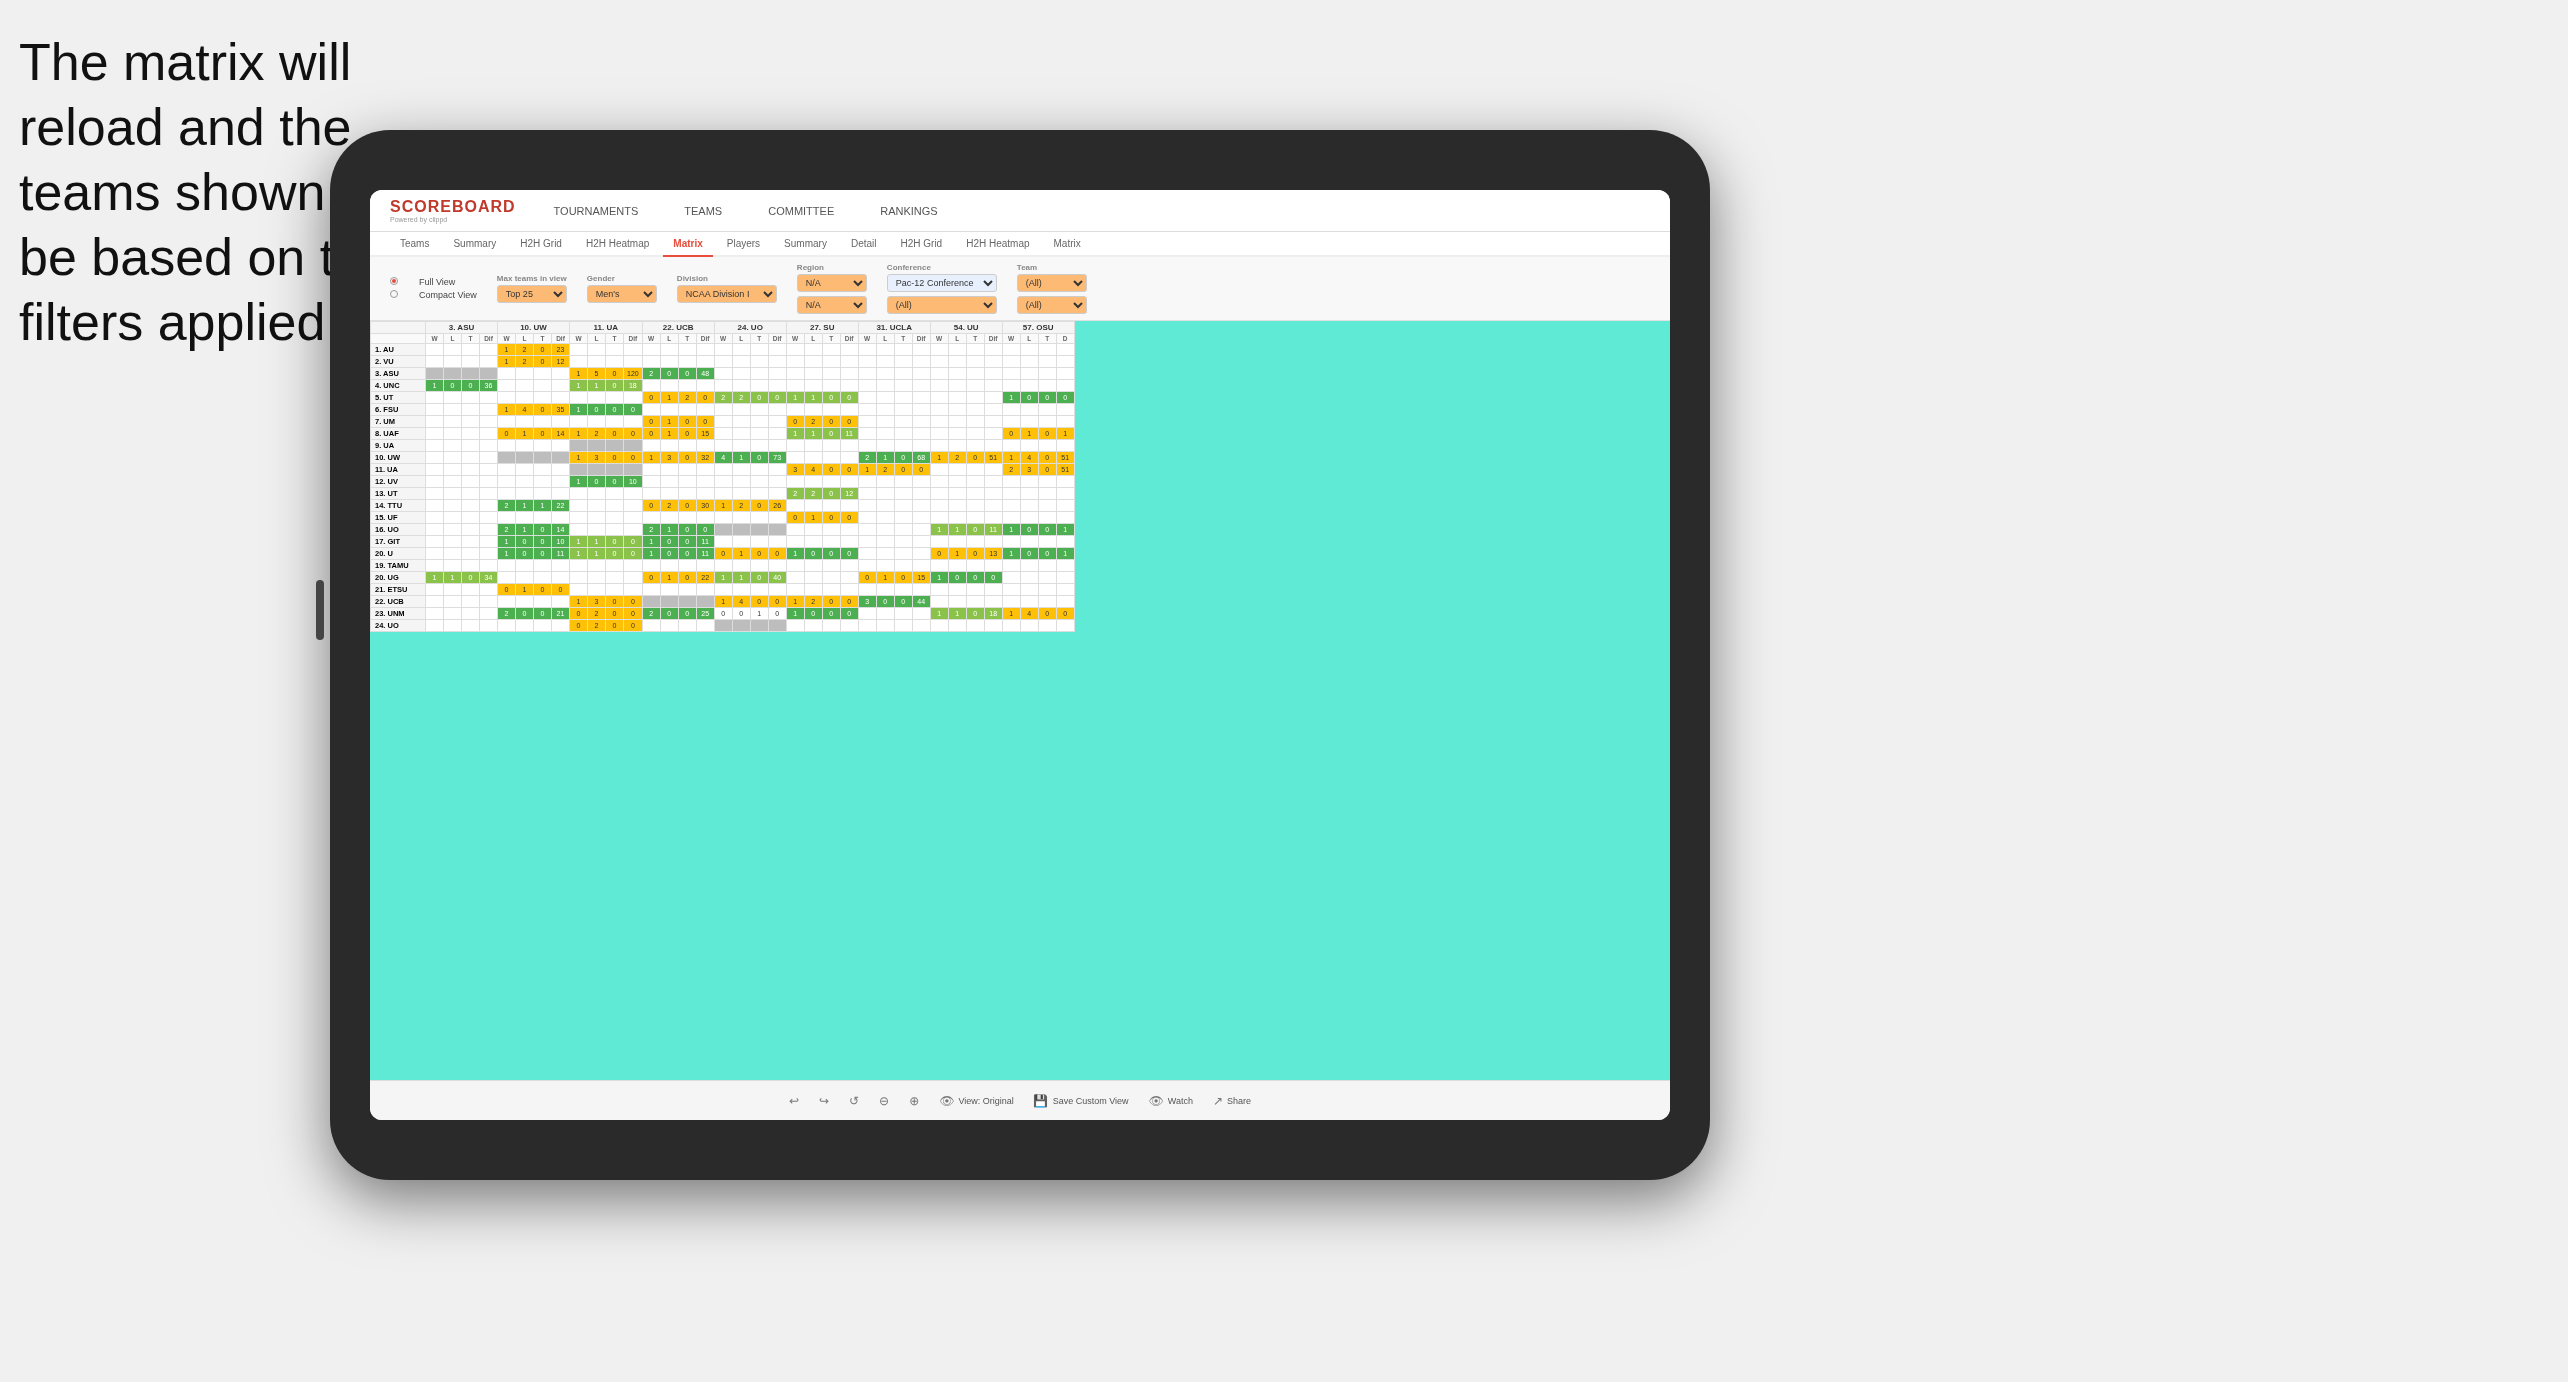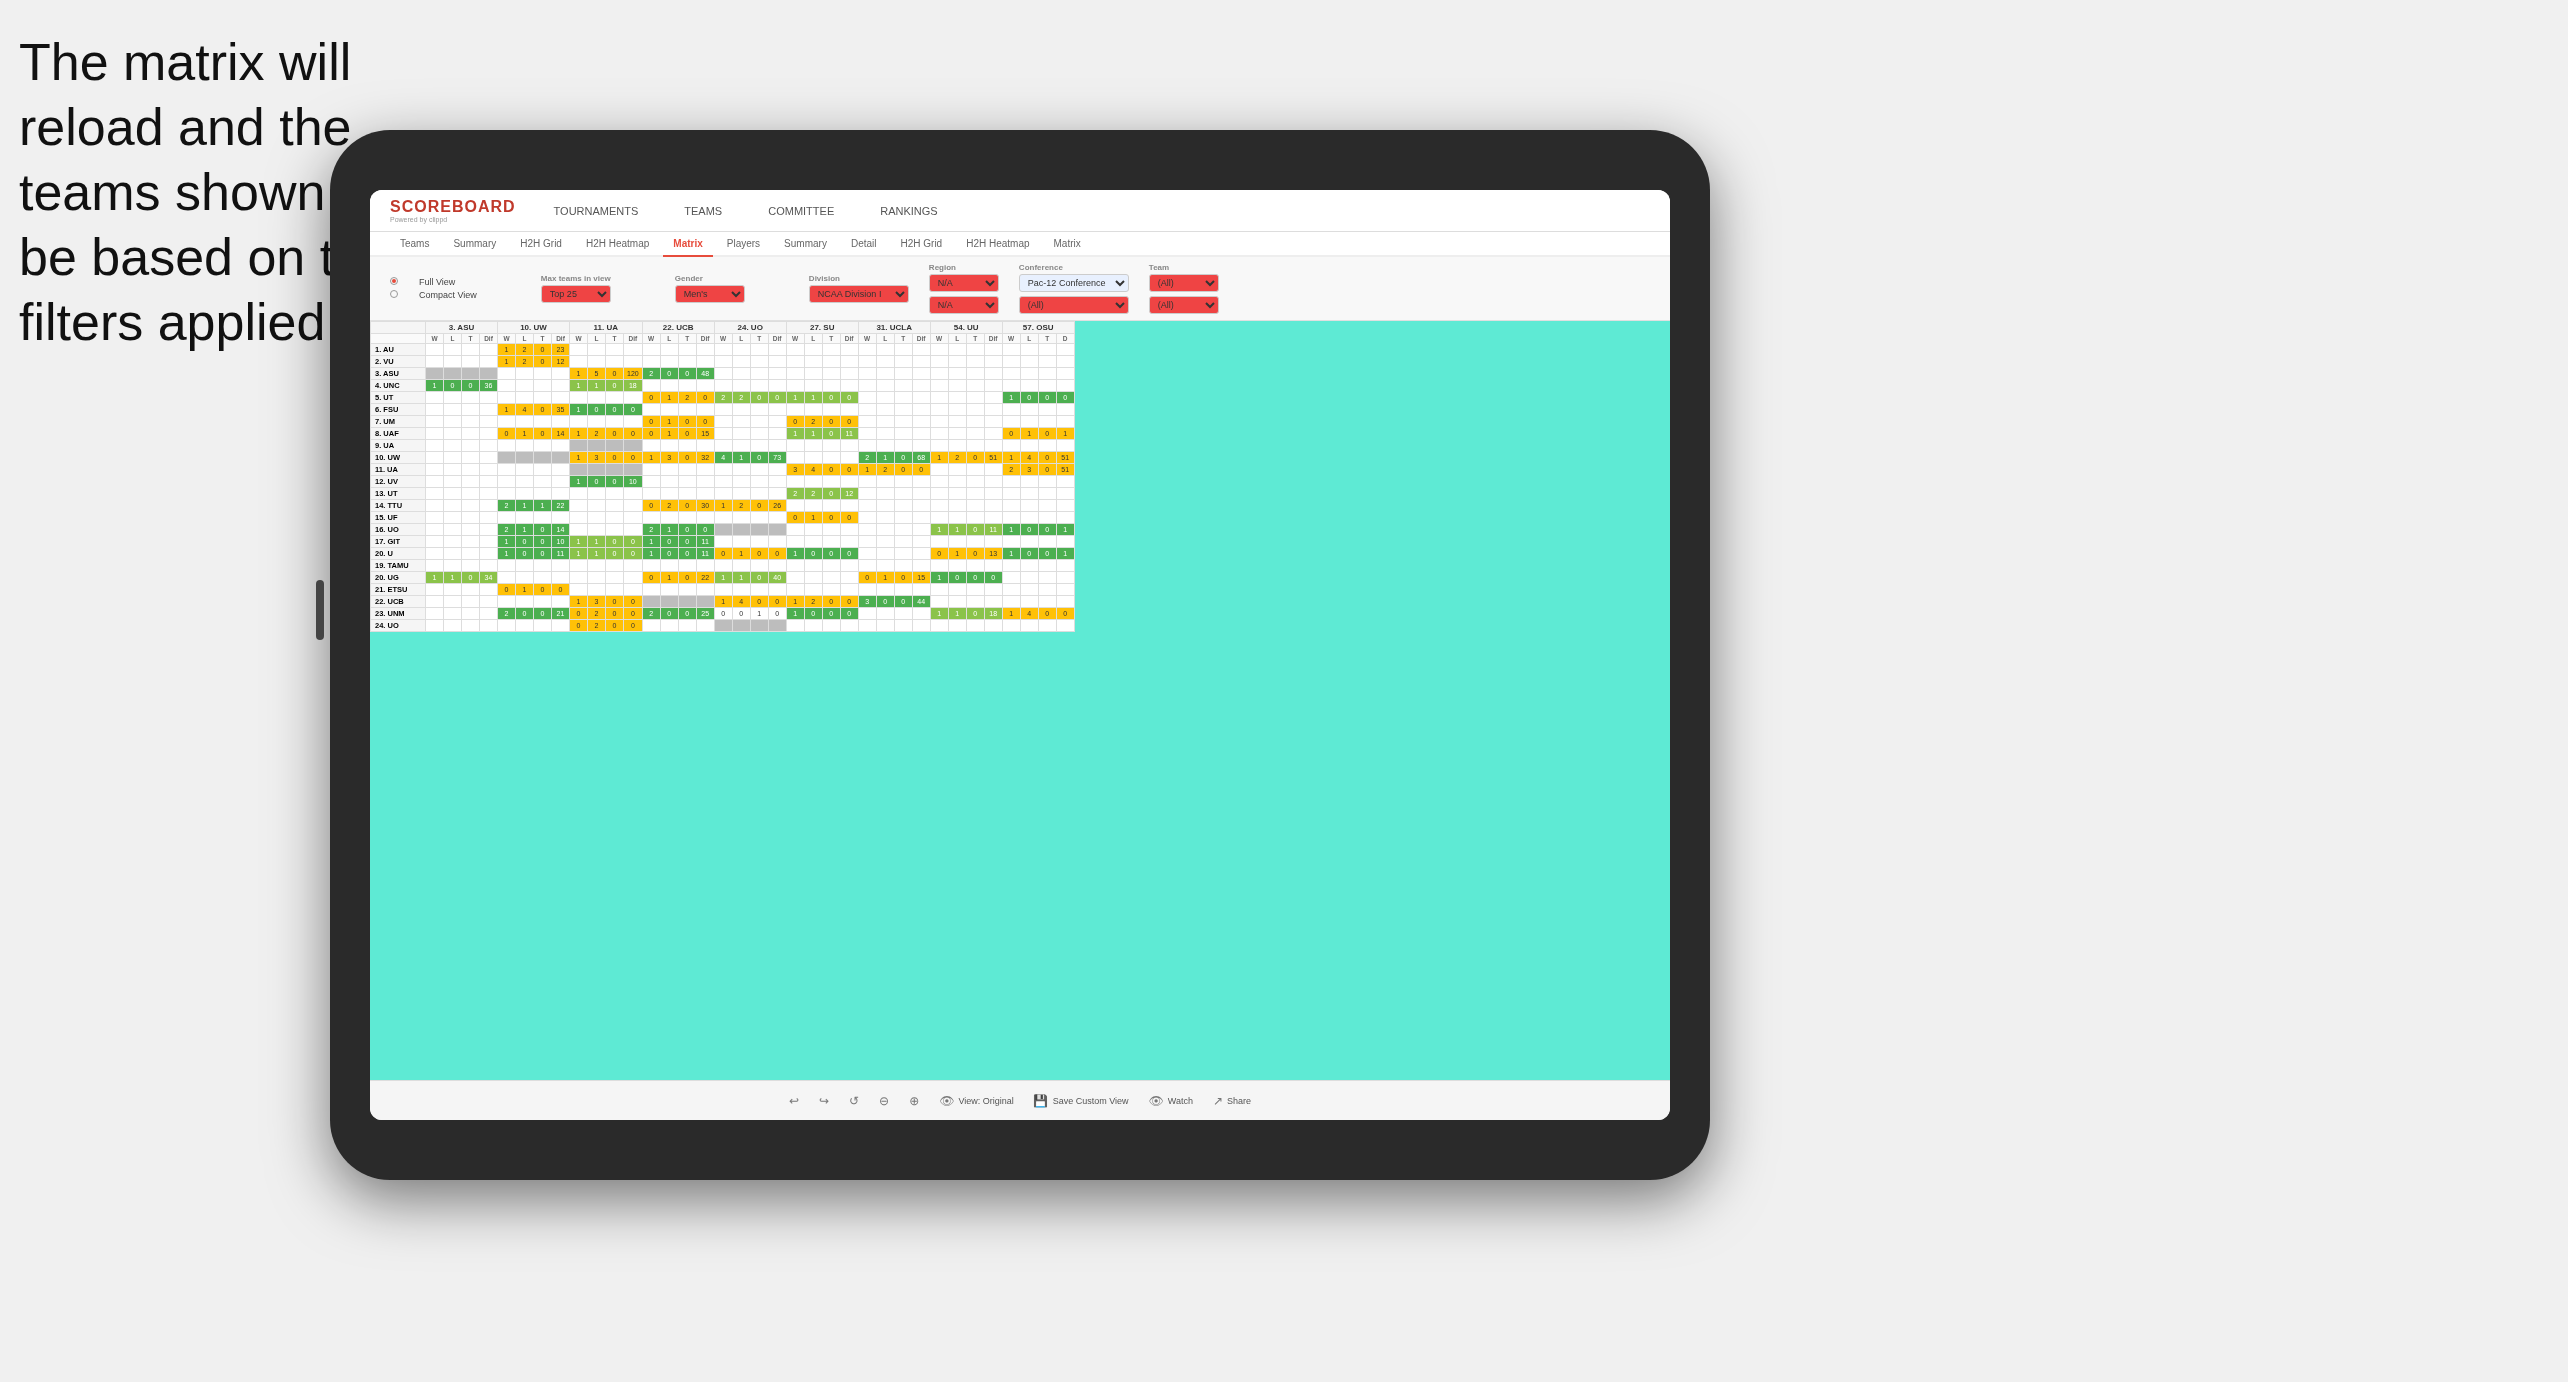--- a/index.html
+++ b/index.html
@@ -125,35 +125,34 @@
       display: flex;
       align-items: center;
       gap: 20px;
       border-bottom: 1px solid #e0e0e0;
     }
 
     .filter-group {
       display: flex;
       flex-direction: column;
       gap: 2px;
-      margin-left: 44px;
     }
 
     .filter-label {
       font-size: 8px;
       color: #888;
       font-weight: 600;
     }
 
     .filter-select {
       font-size: 9px;
       border: 1px solid #ccc;
       border-radius: 3px;
       padding: 2px 4px;
-      background: #ef4444;
+      background: #fdba74;
       color: #333;
       min-width: 70px;
     }
 
     .radio-group {
       display: flex;
       flex-direction: column;
       gap: 3px;
     }
 

